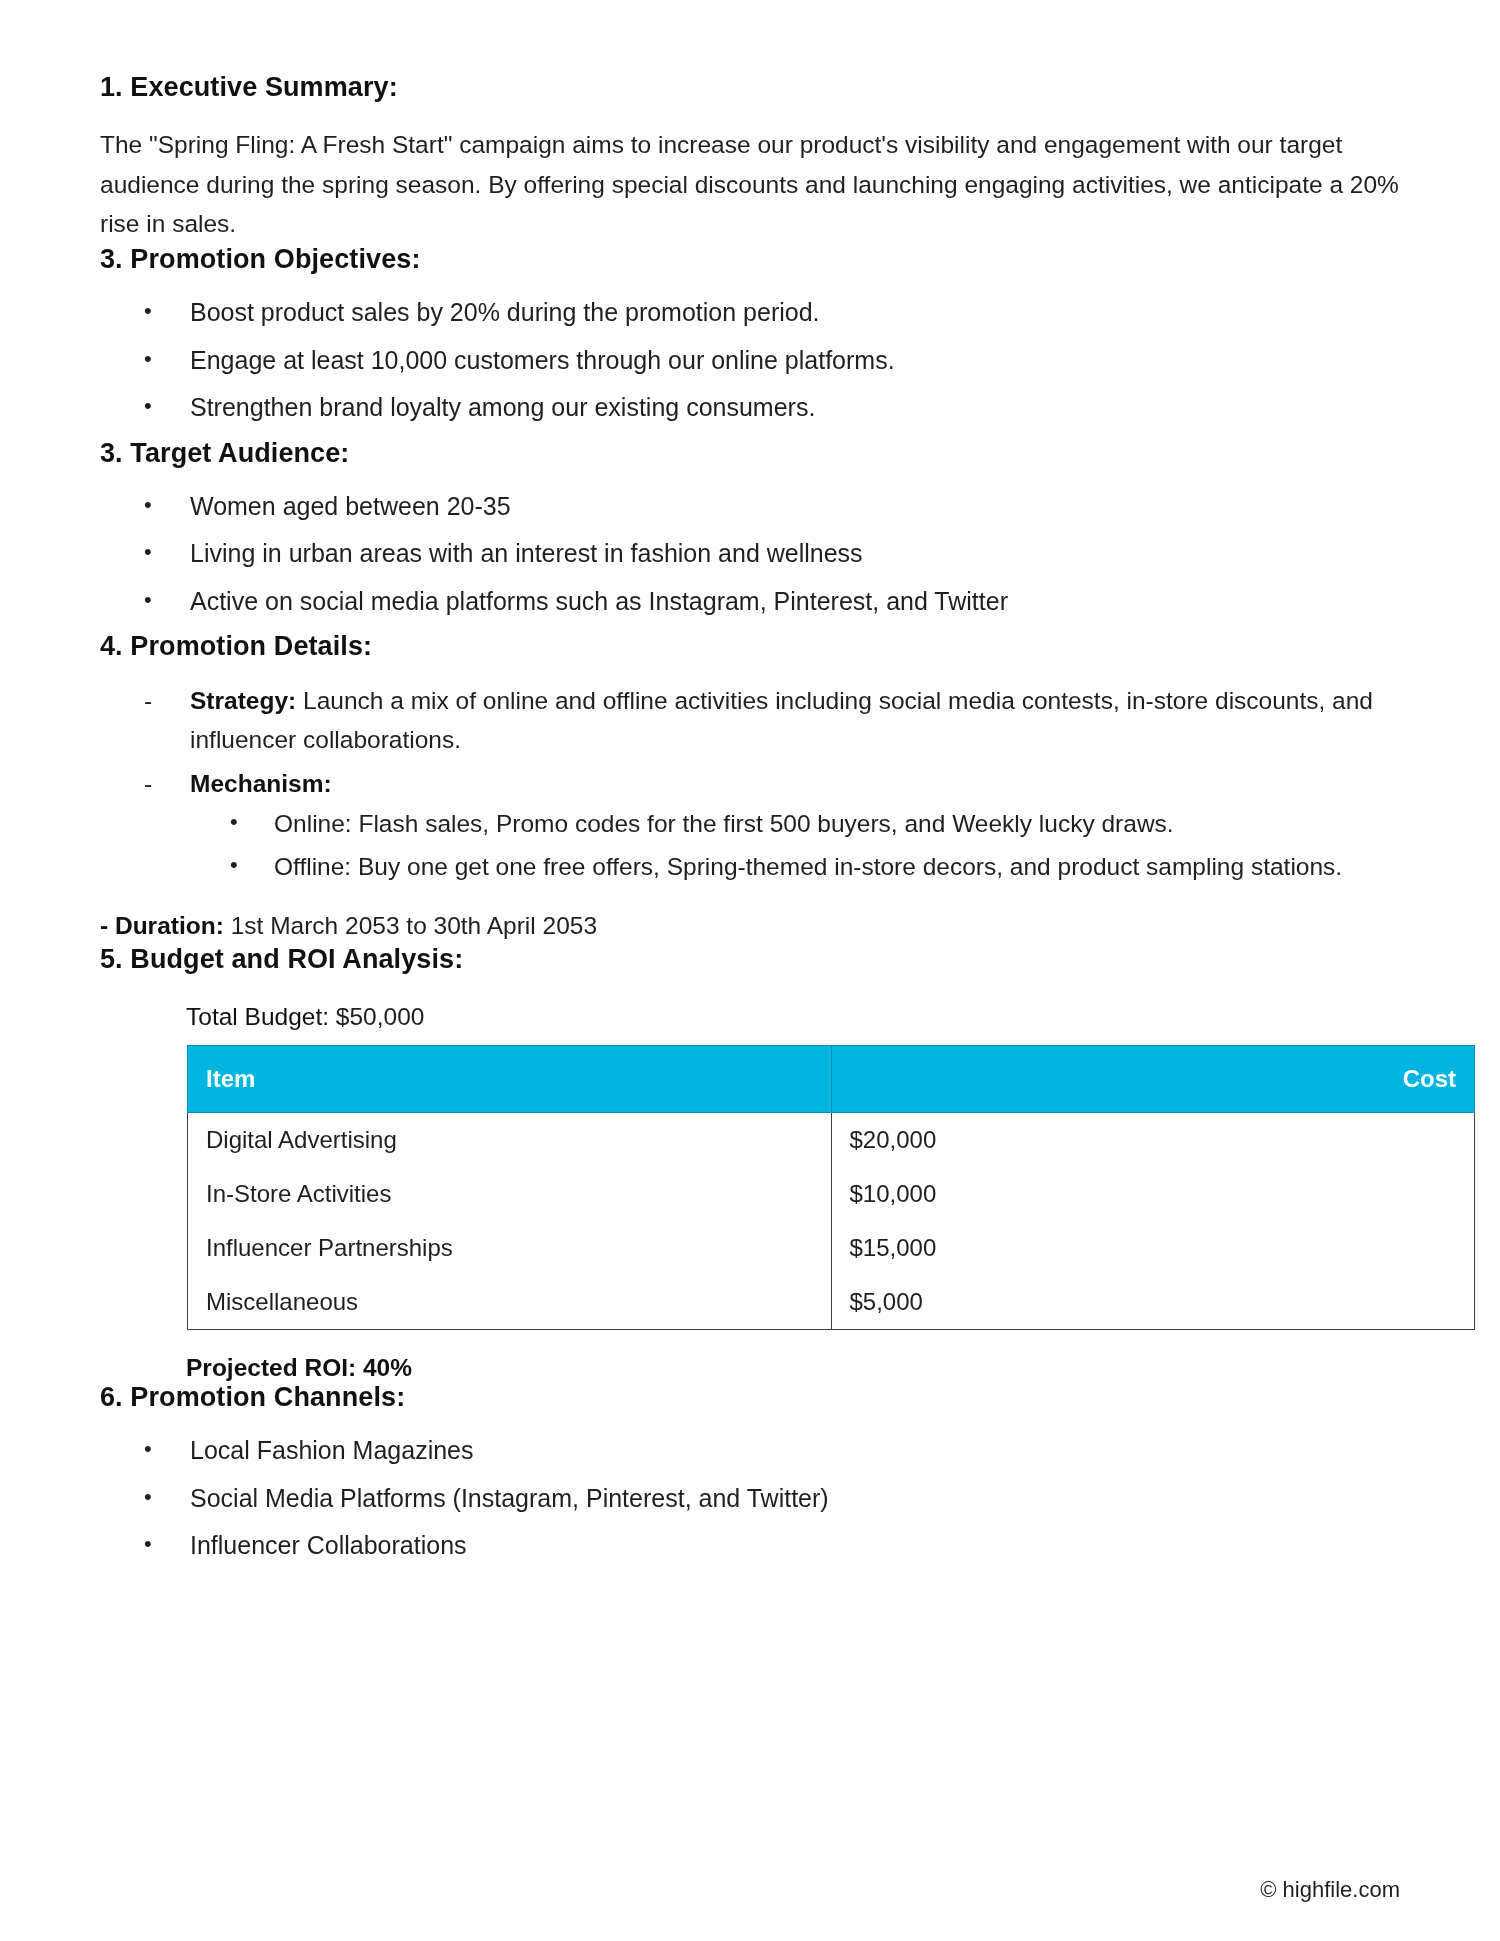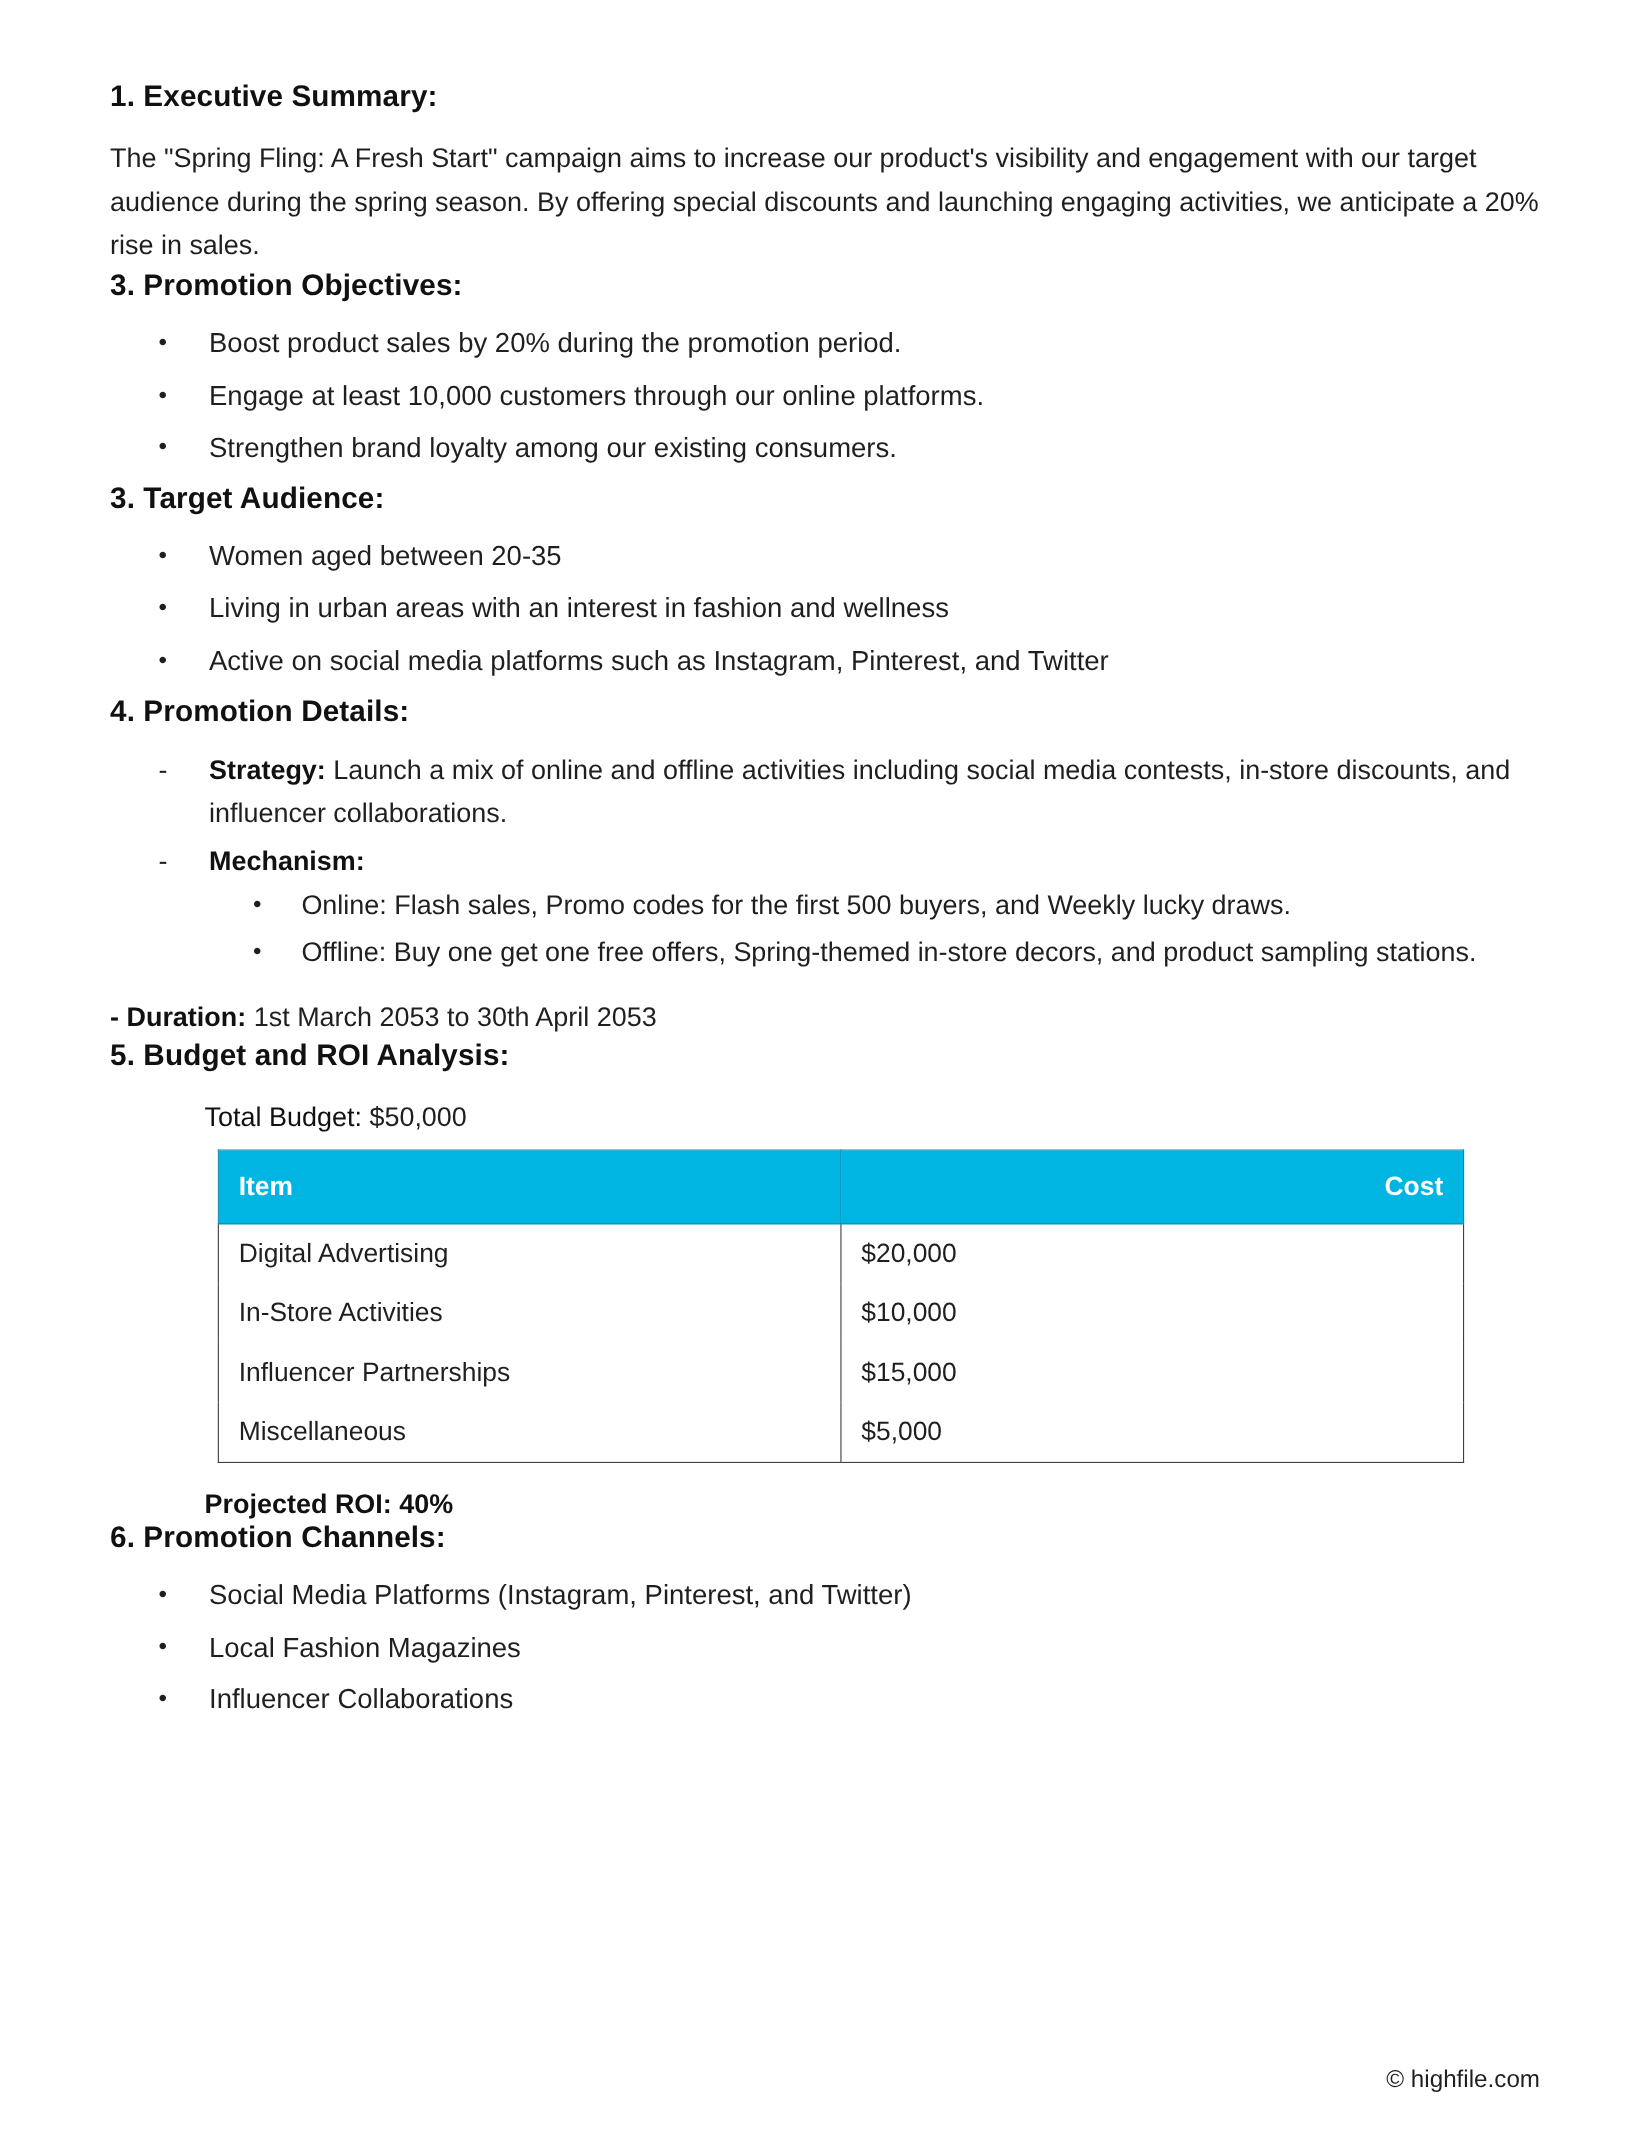--- a/index.html
+++ b/index.html
@@ -125,23 +125,23 @@
 
   .subhead {
     font-size: 24.5px;
     margin: 28px 0 14px 0;
     color: #1f1f1f;
   }
   .subhead .bold { font-weight: normal; }
 
   table.budget-table {
     border-collapse: collapse;
-    width: 1133px;
+    width: 1288px;
     table-layout: fixed;
-    margin: 12px;
+    margin: 1px;
   }
   table.budget-table th,
   table.budget-table td {
     border: 1.5px solid #3f3f3f;
     padding: 13px 18px;
     font-size: 24px;
     vertical-align: middle;
   }
   table.budget-table thead th {
     background: #00B5E2;
@@ -248,21 +248,21 @@
             <td class="cell-cost">$5,000</td>
           </tr>
         </tbody>
       </table>
 
       <p class="roi-line">Projected ROI: 40%</p>
     </div>
 
     <h2 class="section-heading sec-gap-top-lg">6. Promotion Channels:</h2>
     <ul class="doc-list">
+      <li>Local Fashion Magazines</li>
       <li>Social Media Platforms (Instagram, Pinterest, and Twitter)</li>
-      <li>Local Fashion Magazines</li>
       <li>Influencer Collaborations</li>
     </ul>
 
   </div>
 
   <div class="footer">© highfile.com</div>
 </div>
 
 </body></html>

